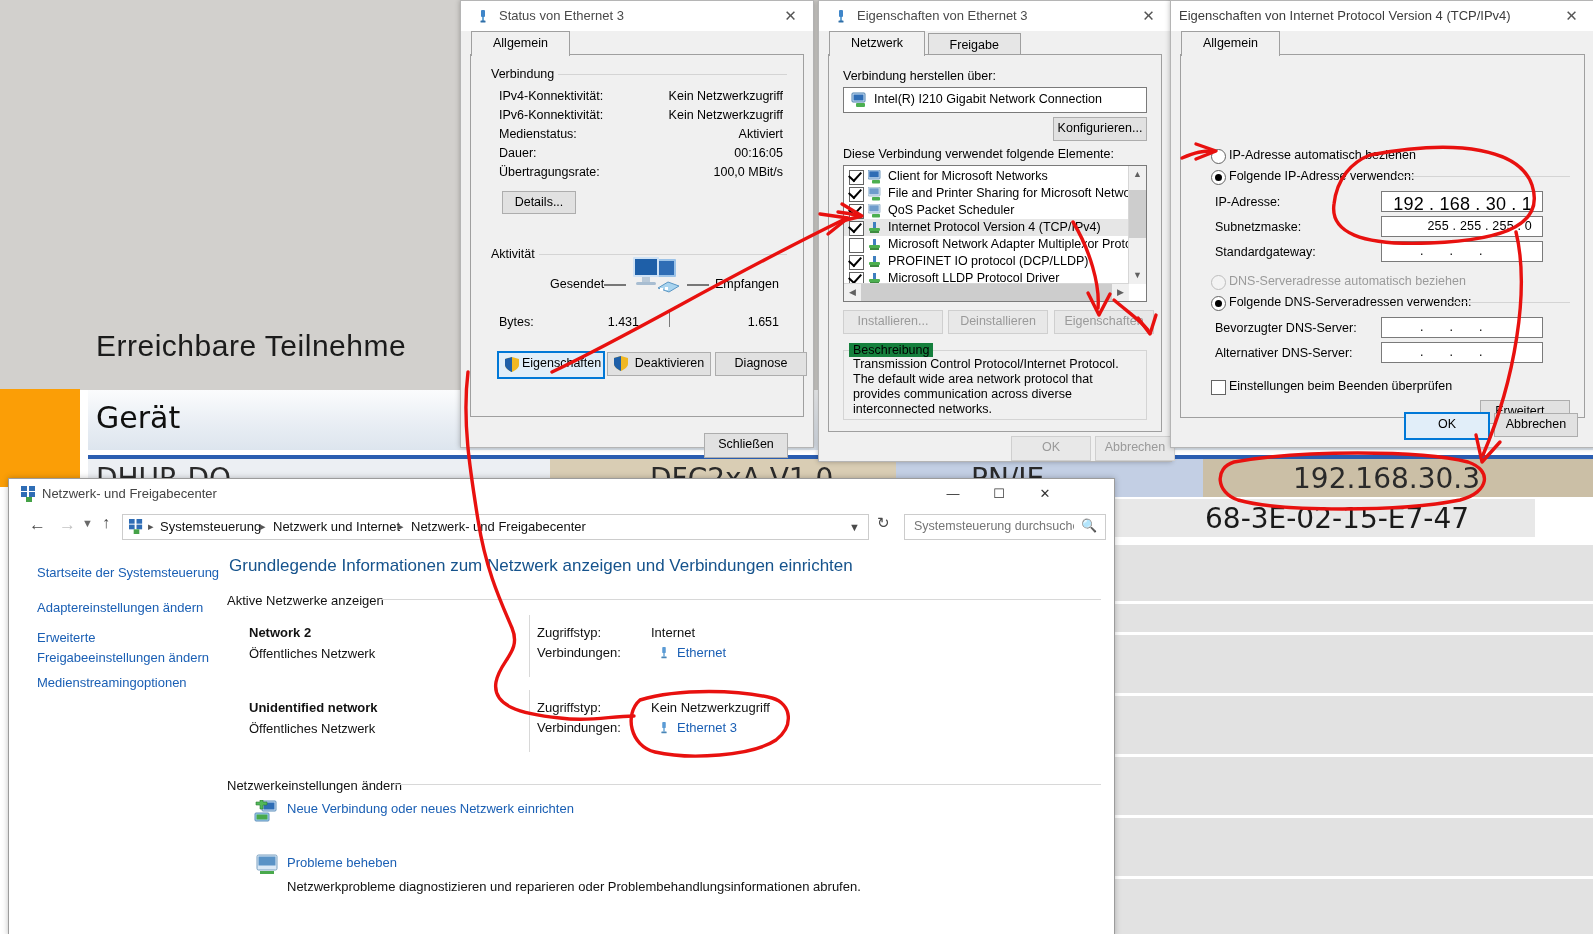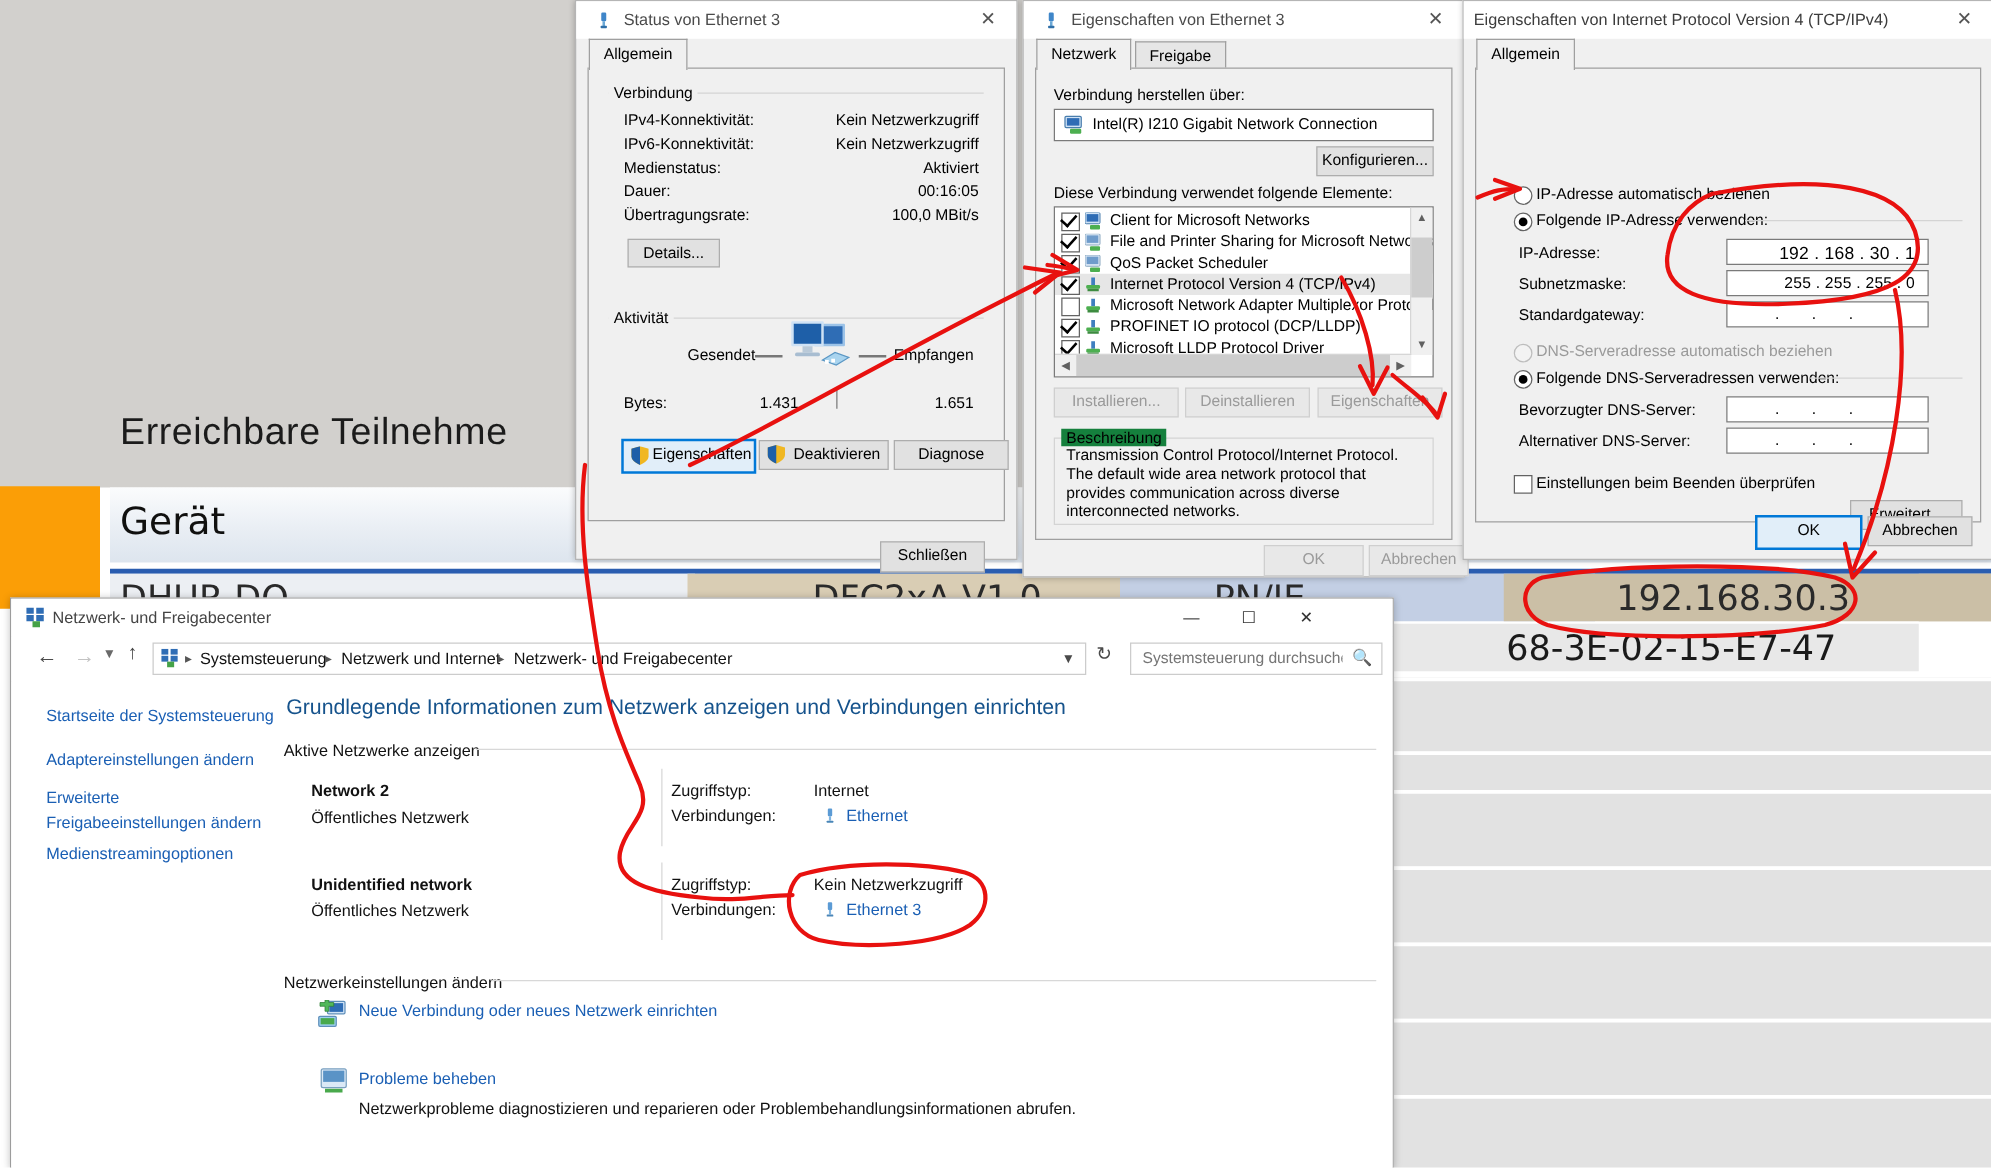--- a/index.html
+++ b/index.html
@@ -40,21 +40,21 @@
   .win{position:absolute;background:#f0f0f0;border:1px solid #b5b5b5;
        box-shadow:0 0 5px rgba(0,0,0,.28);font-size:12.5px;color:#000;}
   .win .tbar{height:30px;position:relative;background:#ffffff;}
   .win .tbar .tt{position:absolute;left:38px;top:7px;font-size:13px;color:#4a4a4a;white-space:nowrap;}
   .win .tbar .ic{position:absolute;left:14px;top:7px;width:16px;height:16px;}
   .win .tbar .cls{position:absolute;right:0;top:0;width:45px;height:30px;
         font-size:15px;color:#555;text-align:center;line-height:30px;cursor:default;}
 
   .body{position:absolute;left:0;right:0;top:30px;bottom:0;}
   .tabstrip{position:absolute;left:10px;top:0;height:23px;}
-  .tab{display:inline-block;height:22px;line-height:22px;padding:0 11px;font-size:12.5px;
+  .tab{display:inline-block;height:22px;line-height:22px;padding:0 21px;font-size:12.5px;
        border:1px solid #9f9f9f;border-bottom:none;background:#e6e6e6;color:#000;margin-right:-1px;
        position:relative;top:2px;}
   .tab.sel{background:#f0f0f0;height:24px;line-height:23px;top:0;z-index:2;}
   .panel{position:absolute;left:9px;right:9px;border:1px solid #9f9f9f;background:#f0f0f0;}
 
   .grp{position:absolute;}
   .grp .lbl{position:absolute;left:0;top:-8px;background:#f0f0f0;padding:0 4px;font-size:12.5px;}
   .grp .ln{position:absolute;left:0;right:0;top:-1px;height:1px;background:#d4d4d4;}
 
   .btn{position:absolute;background:#e1e1e1;border:1px solid #adadad;font-size:12.5px;
@@ -354,21 +354,21 @@
 
       <div class="radio" style="left:30px;top:94px;"></div>
       <div class="txt" style="left:48px;top:93px;">IP-Adresse automatisch beziehen</div>
 
       <div class="radio on" style="left:30px;top:115px;"></div>
       <div class="txt" style="left:48px;top:114px;">Folgende IP-Adresse verwenden:</div>
       <div style="position:absolute;left:215px;top:121px;right:14px;height:1px;background:#d4d4d4;"></div>
 
       <div class="txt" style="left:34px;top:140px;">IP-Adresse:</div>
       <div class="fld" style="left:200px;top:136px;width:160px;height:19px;">
-        <span style="position:absolute;right:10px;top:2px;font-size:14px;letter-spacing:0.2px;">192 . 168 . 30 .  1</span>
+        <span style="position:absolute;right:10px;top:2px;font-size:18px;letter-spacing:0.2px;">192 . 168 . 30 .  1</span>
       </div>
       <div class="txt" style="left:34px;top:165px;">Subnetzmaske:</div>
       <div class="fld" style="left:200px;top:161px;width:160px;height:19px;">
         <span style="position:absolute;right:10px;top:2px;font-size:12.5px;letter-spacing:0.2px;">255 . 255 . 255 .  0</span>
       </div>
       <div class="txt" style="left:34px;top:190px;">Standardgateway:</div>
       <div class="fld" style="left:200px;top:186px;width:160px;height:19px;">
         <span style="position:absolute;left:38px;top:2px;font-size:12.5px;letter-spacing:26px;">...</span>
       </div>
 

